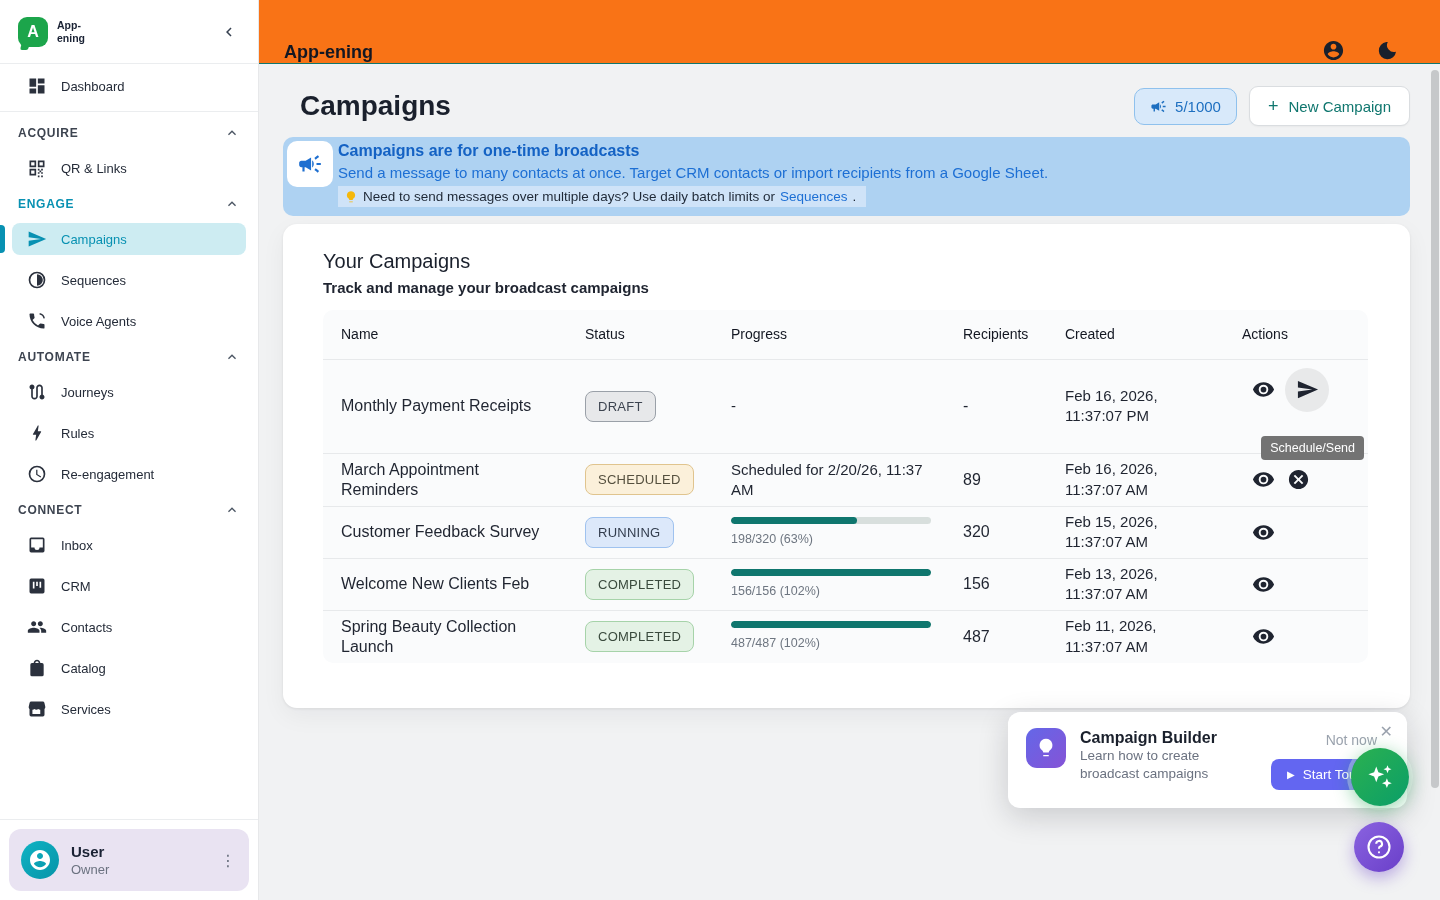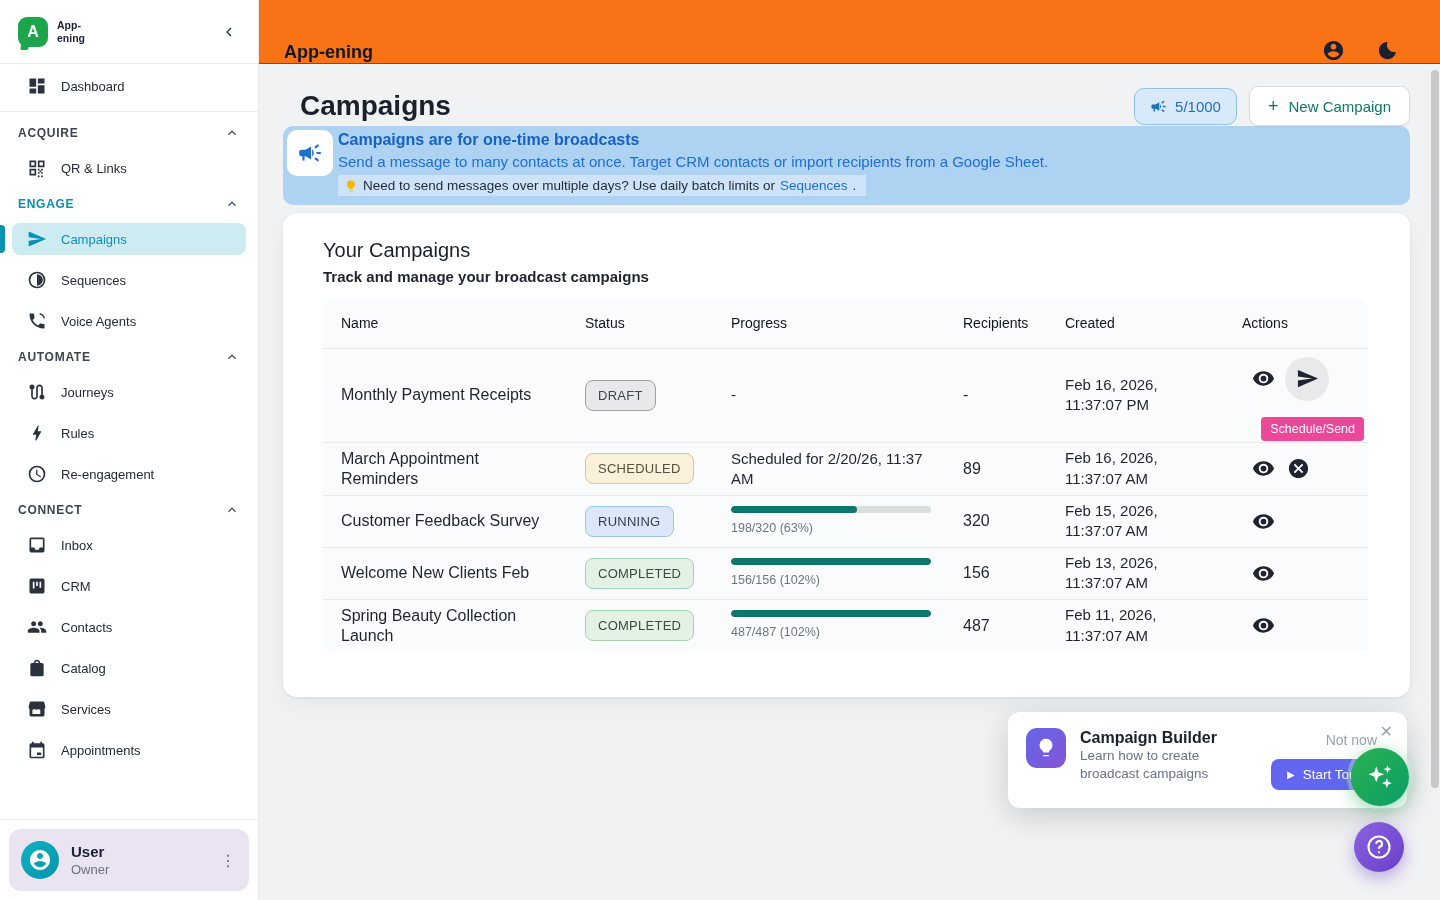--- a/index.html
+++ b/index.html
@@ -49,21 +49,21 @@
   .content { flex:1; padding:22px 30px 0 24px; position:relative; overflow:hidden; }
   .page-head { display:flex; align-items:center; padding-left:17px; }
   .page-title { font-size:28px; font-weight:600; color:#1a202c; }
   .head-right { margin-left:auto; display:flex; align-items:center; gap:12px; }
   .quota-badge { display:flex; align-items:center; gap:8px; background:#d8e9fa; border:1px solid #8fc1ed; color:#1d6fc0; border-radius:10px; padding:9px 15px; font-size:15px; font-weight:500; cursor:pointer; }
   .quota-badge svg { width:17px; height:17px; }
   .btn-new { display:flex; align-items:center; gap:10px; background:#fff; border:1px solid #dadde0; border-radius:9px; padding:10px 18px; font-size:15px; font-weight:500; color:#0f766e; box-shadow:0 1px 2px rgba(0,0,0,.04); cursor:pointer; }
   .btn-new .plus { font-size:18px; font-weight:500; line-height:1; }
 
   
-  .banner { background:#aed2f2; border-radius:10px; padding:2px 14px 8px 2px; display:flex; gap:5px; }
+  .banner { margin-top:11px; background:#aed2f2; border-radius:10px; padding:2px 14px 8px 2px; display:flex; gap:5px; }
   .banner-icon-box { width:46px; height:46px; min-width:46px; background:#fff; border-radius:10px; margin:2px 0 0 2px; display:flex; align-items:center; justify-content:center; color:#1e6fd0; }
   .banner-icon-box svg { width:26px; height:26px; }
   .banner-body { padding-top:3px; }
   .banner-title { font-size:16px; font-weight:700; color:#1462c4; }
   .banner-sub { font-size:15px; color:#1d6fd4; margin-top:4px; }
   .banner-tip { margin-top:5px; display:inline-flex; align-items:center; gap:5px; background:#cfe3f8; border-radius:0; padding:3px 10px 3px 6px; font-size:13.5px; color:#1f2937; }
   .banner-tip svg { width:14px; height:14px; color:#f5b80c; }
   .banner-tip a { color:#1d6fd4; text-decoration:none; cursor:pointer; }
 
   
@@ -87,21 +87,21 @@
   .cell-progress { padding-right:30px; font-size:15px; line-height:1.3; }
   .progress-track { width:200px; height:7px; background:#d8dfdd; border-radius:4px; overflow:hidden; }
   .progress-fill { height:100%; background:#0f766e; border-radius:4px; }
   .progress-label { margin-top:7px; font-size:12.5px; color:#6e7681; }
   .cell-created { font-size:15px; line-height:1.35; padding-right:30px; }
   .cell-actions { position:relative; display:flex; align-items:center; gap:9px; padding-left:8px; align-self:center; }
   .trow.tall .cell-actions { align-self:start; margin-top:8px; }
   .icon-btn { background:none; border:none; width:26px; height:26px; display:flex; align-items:center; justify-content:center; color:#1f2430; cursor:pointer; padding:0; }
   .icon-btn svg { width:23px; height:23px; }
   .icon-btn.circled { width:44px; height:44px; border-radius:50%; background:#e8e9ea; }
-  .tooltip { position:absolute; top:60px; right:4px; background:#ec4899; color:#fff; font-size:12.5px; padding:5px 9px; border-radius:4px; white-space:nowrap; }
+  .tooltip { position:absolute; top:68px; right:4px; background:#737373; color:#fff; font-size:12.5px; padding:5px 9px; border-radius:4px; white-space:nowrap; }
 
   
   .popup { position:absolute; right:33px; bottom:92px; width:399px; background:#fff; border-radius:12px; box-shadow:0 8px 30px rgba(20,24,31,.18); padding:16px 16px 18px 18px; display:flex; gap:14px; z-index:5; }
   .popup-icon { width:40px; height:40px; min-width:40px; border-radius:11px; background:linear-gradient(135deg,#6467e8,#8553d6); color:#fff; display:flex; align-items:center; justify-content:center; }
   .popup-icon svg { width:22px; height:22px; }
   .popup-title { font-size:16px; font-weight:700; color:#1a202c; margin-top:1px; }
   .popup-sub { font-size:13.5px; color:#6b7280; line-height:1.35; width:150px; }
   .popup-right { margin-left:auto; display:flex; flex-direction:column; align-items:flex-end; gap:11px; padding:4px 14px 0 0; }
   .not-now { font-size:14px; color:#9aa2ad; background:none; border:none; cursor:pointer; }
   .btn-start { display:flex; align-items:center; gap:8px; background:#6366f1; color:#fff; border:none; border-radius:8px; padding:8px 16px; font-size:13.5px; cursor:pointer; }
@@ -272,28 +272,20 @@
           </span>
           <span class="nav-label">Catalog</span>
         </div>
         <div class="nav-item">
           <span class="nav-icon">
             <svg viewBox="0 0 24 24" fill="currentColor">
               <path d="M21.9 8.89l-1.05-4.37A2 2 0 0 0 18.9 3H5.1a2 2 0 0 0-1.95 1.52L2.1 8.89c-.24 1.02-.02 2.06.62 2.88.08.11.19.19.28.29V19a2 2 0 0 0 2 2h14a2 2 0 0 0 2-2v-6.94c.09-.09.2-.18.28-.28.64-.82.87-1.87.62-2.89zM17.48 18H6.5v-5.02c.08.01.15.02.23.02.87 0 1.66-.36 2.24-.93.58.57 1.37.93 2.24.93s1.66-.36 2.24-.93c.58.57 1.37.93 2.24.93.08 0 .15-.01.23-.02V18z"></path>
             </svg>
           </span>
           <span class="nav-label">Services</span>
-        </div>
-        <div class="nav-item">
-          <span class="nav-icon">
-            <svg viewBox="0 0 24 24" fill="currentColor">
-              <path d="M19 4h-1V2h-2v2H8V2H6v2H5c-1.11 0-1.99.9-1.99 2L3 20a2 2 0 0 0 2 2h14a2 2 0 0 0 2-2V6a2 2 0 0 0-2-2zm0 16H5V9h14v11zm-7-5h5v3h-5v-3z"></path>
-            </svg>
-          </span>
-          <span class="nav-label">Appointments</span>
         </div>
       </div>
     </nav>
   <div class="sidebar-footer">
     <div class="user-card">
       <div class="avatar">
         <svg viewBox="0 0 24 24" fill="currentColor">
             <path d="M12 2C6.48 2 2 6.48 2 12s4.48 10 10 10 10-4.48 10-10S17.52 2 12 2zm0 3c1.66 0 3 1.34 3 3s-1.34 3-3 3-3-1.34-3-3 1.34-3 3-3zm0 14.2c-2.5 0-4.71-1.28-6-3.22.03-1.99 4-3.08 6-3.08 1.99 0 5.97 1.09 6 3.08-1.29 1.94-3.5 3.22-6 3.22z"></path>
           </svg>
       </div>

